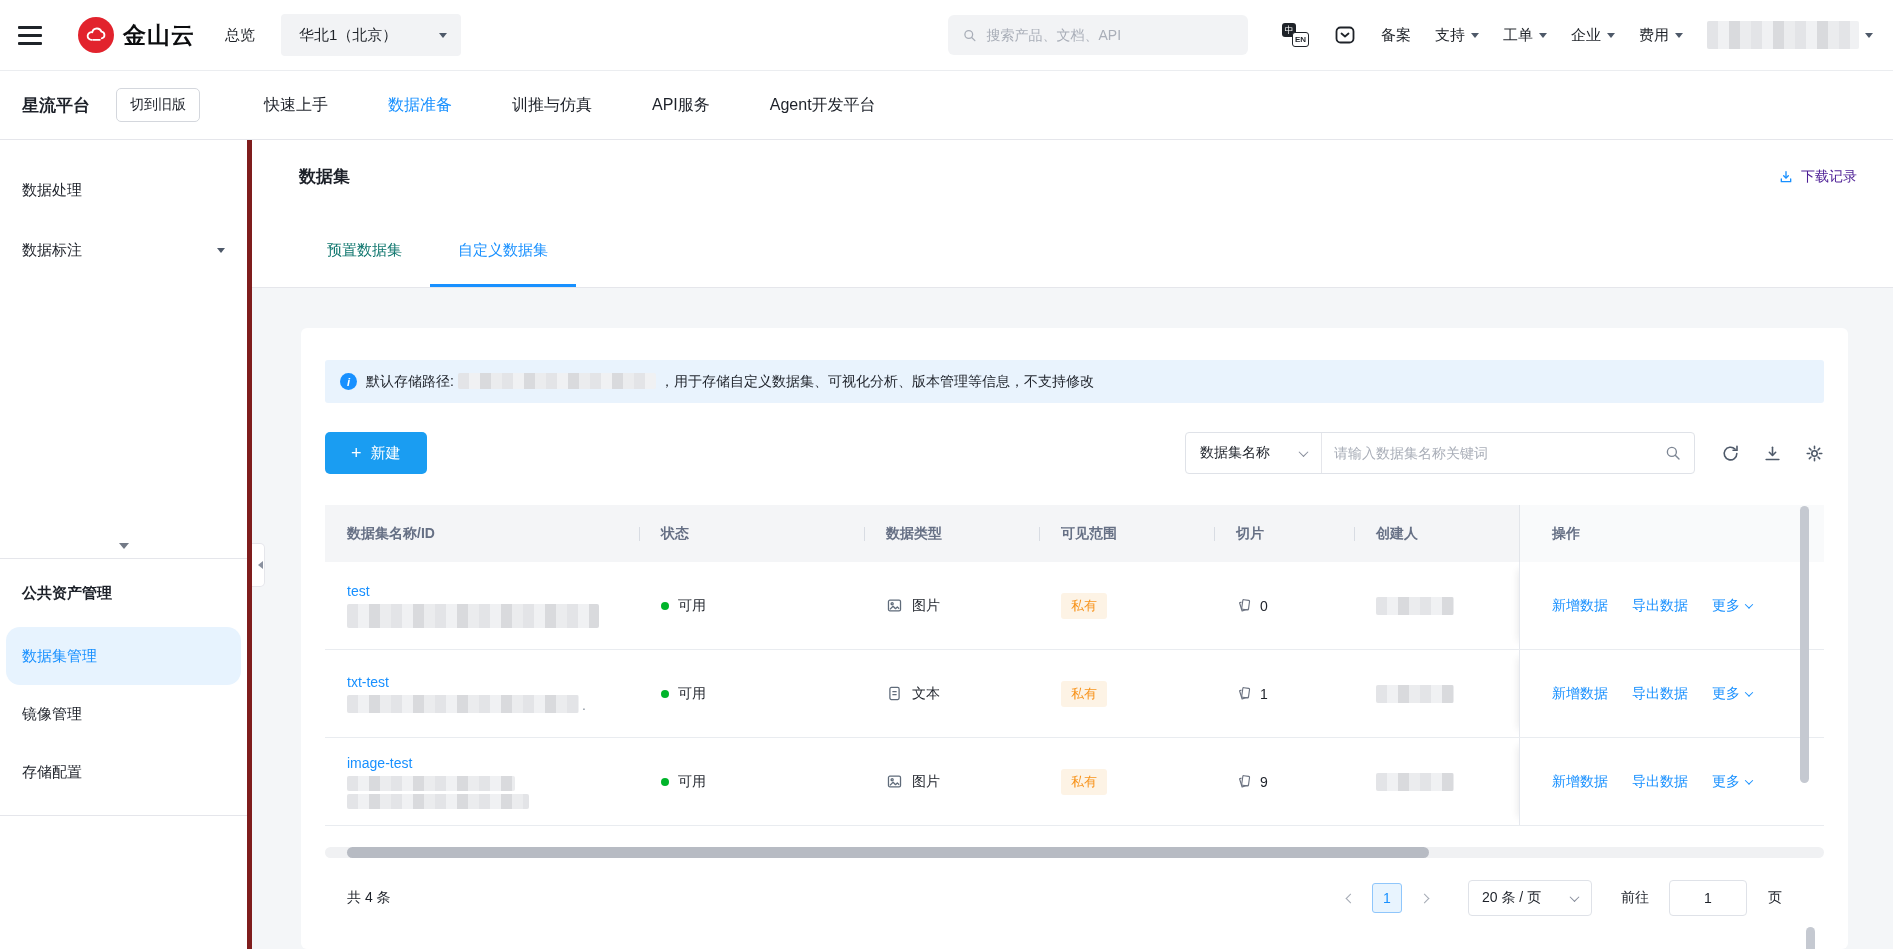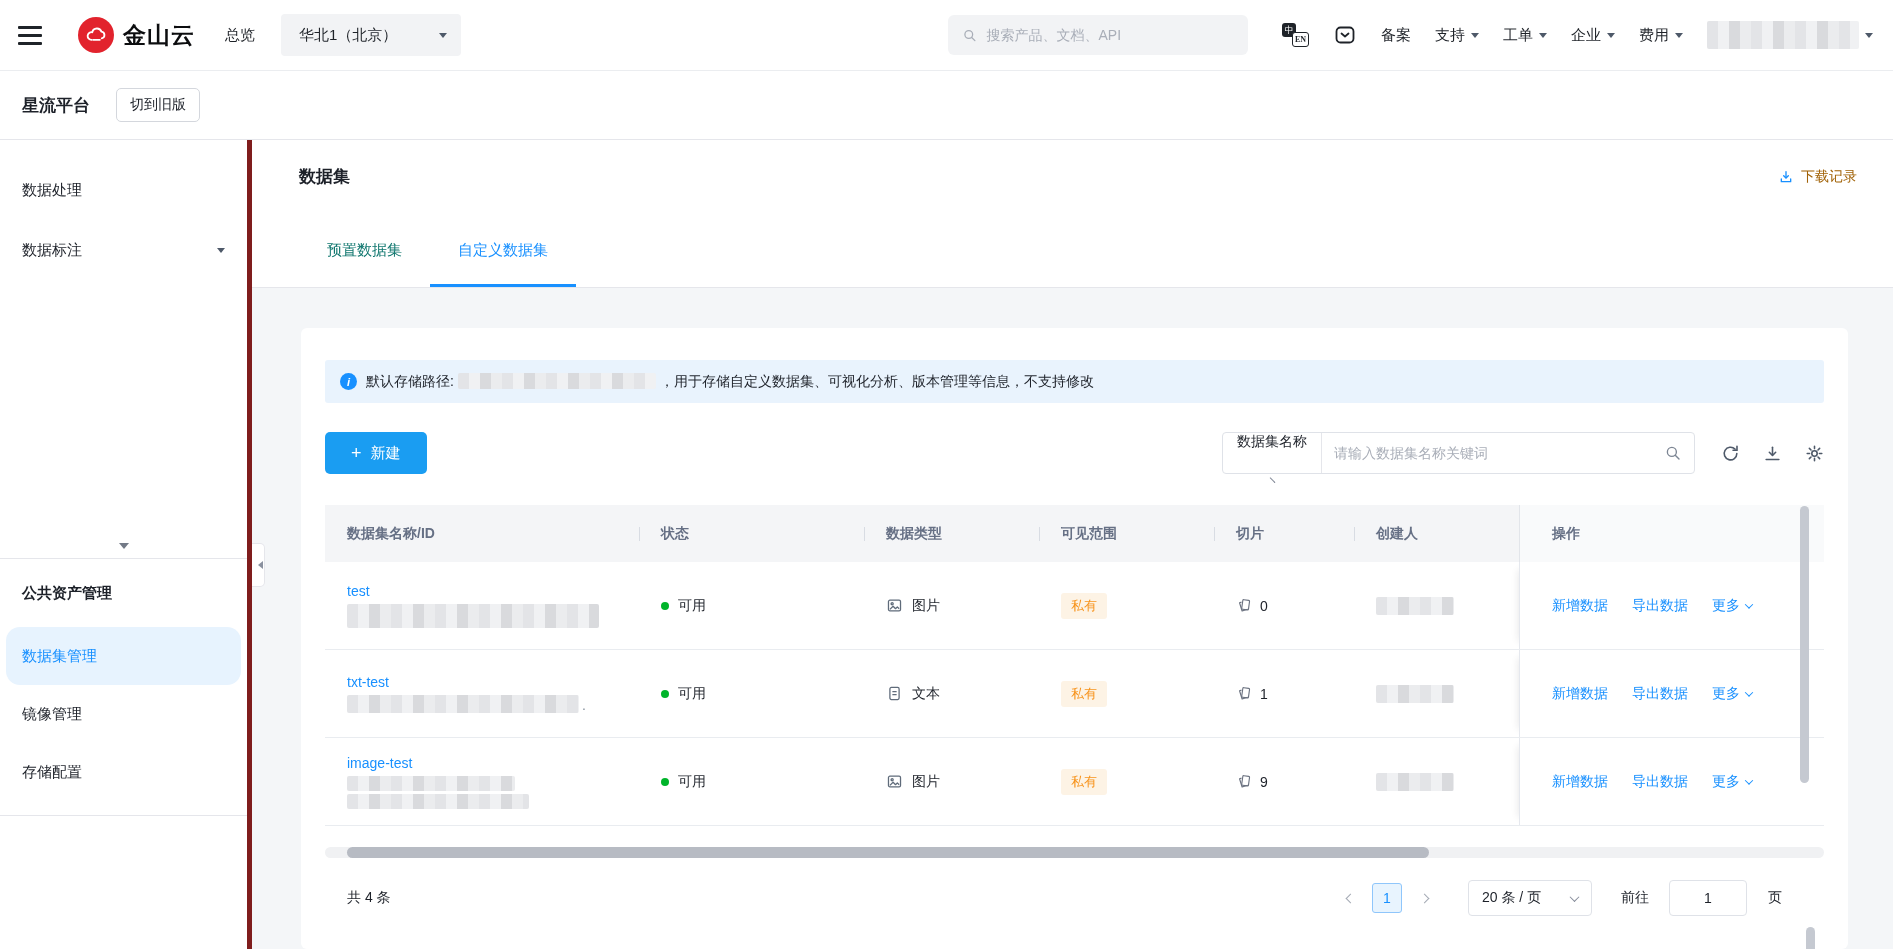--- a/index.html
+++ b/index.html
@@ -26,21 +26,21 @@
   .searchbox input { border:none; outline:none; background:transparent; font-size:14px;
     color:#1d2129; width:100%; font-family:inherit; }
   .searchbox input::placeholder { color:#a9aeb8; }
   .tb-right { display:flex; align-items:center; gap:24px; font-size:15px; color:#1f2329; }
   .tb-menu { display:flex; align-items:center; gap:6px; cursor:pointer; }
   .lang-icon { position:relative; width:27px; height:24px; }
   .lang-zh { position:absolute; left:0; top:0; width:14px; height:14px; background:#1f2329;
     border-radius:3px; color:#fff; font-size:9px; display:flex; align-items:center; justify-content:center; }
   .lang-en { position:absolute; right:0; bottom:0; width:17px; height:15px; border:1.5px solid #1f2329;
     background:#fff; border-radius:3px; color:#1f2329; font-size:8px; font-weight:700;
-    display:flex; align-items:center; justify-content:center;font-family:Liberation Serif, serif; }
+    display:flex; align-items:center; justify-content:center; }
   .px { background-image:
       repeating-linear-gradient(90deg,#e3e4e7 0 11px,#f0f1f3 11px 22px,#d9dadd 22px 33px,#ebecee 33px 44px),
       repeating-linear-gradient(0deg,rgba(255,255,255,.5) 0 6px,rgba(0,0,0,.05) 6px 12px);
     border-radius:2px; }
   .account-blur { width:152px; height:28px; }
 
   
   .pnav { height:69px; border-bottom:1px solid #e5e6eb; display:flex; align-items:center;
     padding-left:22px; background:#fff; }
   .pnav-title { font-size:17px; font-weight:700; color:#1d2129; }
@@ -73,21 +73,21 @@
   .collapse-tab { position:absolute; left:252px; top:403px; width:13px; height:44px; background:#fff;
     border:1px solid #e5e6eb; border-left:none; border-radius:0 5px 5px 0; display:flex;
     align-items:center; justify-content:center; z-index:6; cursor:pointer; }
   .tri-left { width:0; height:0; border:4px solid transparent; border-right:5px solid #8a919f; }
 
   
   .main { flex:1; min-width:0; background:#f4f6f8; display:flex; flex-direction:column; }
   .page-head { height:73px; background:#fff; display:flex; align-items:center;
     padding:0 36px 0 47px; }
   .page-title { font-size:17px; font-weight:700; color:#1d2129; }
-  .dl-link { margin-left:auto; display:flex; align-items:center; gap:7px; color:#a16207;
+  .dl-link { margin-left:auto; display:flex; align-items:center; gap:7px; color:#4c1d95;
     font-size:14px; cursor:pointer; }
   .tabs { height:75px; background:#fff; border-bottom:1px solid #e5e6eb; display:flex;
     padding-left:47px; }
   .tab { padding:0 28px; display:flex; align-items:center; font-size:15px; color:#0f766e;
     position:relative; cursor:pointer; }
   .tab.active { color:#1890ff; }
   .tab.active::after { content:''; position:absolute; left:0; right:0; bottom:0; height:3px; background:#1890ff; }
 
   .content { flex:1; padding:40px 45px 0 49px; }
   .card { background:#fff; border-radius:6px; height:621px; padding:32px 24px 0; position:relative; }
@@ -100,21 +100,21 @@
   .banner-blur { display:inline-block; width:198px; height:16px; vertical-align:-3px; margin:0 4px; }
 
   .toolbar { margin-top:28px; display:flex; align-items:center; height:44px; }
   .btn-new { height:42px; padding:0 26px; background:#1a9df2; border:none; border-radius:5px;
     color:#fff; font-size:15px; display:flex; align-items:center; gap:9px; cursor:pointer;
     font-family:inherit; }
   .plus { font-size:18px; font-weight:400; line-height:1; }
   .filter-group { margin-left:auto; height:42px; border:1px solid #dfe2e8; border-radius:4px;
     display:flex; align-items:center; background:#fff; }
   .filter-select { height:100%; padding:0 14px; display:flex; align-items:center; gap:30px;
-    border-right:1px solid #e5e6eb; font-size:14px; color:#1d2129; cursor:pointer;flex-direction:column; }
+    border-right:1px solid #e5e6eb; font-size:14px; color:#1d2129; cursor:pointer; }
   .chev { display:inline-block; width:7px; height:7px; border-right:1.6px solid #868c9a;
     border-bottom:1.6px solid #868c9a; transform:rotate(45deg) translate(-1px,-1px); }
   .filter-input { width:330px; height:100%; border:none; outline:none; padding:0 12px;
     font-size:14px; font-family:inherit; color:#1d2129; background:transparent; }
   .filter-input::placeholder { color:#a9aeb8; }
   .filter-search-btn { width:42px; height:100%; display:flex; align-items:center;
     justify-content:center; cursor:pointer; }
   .tool-icons { display:flex; align-items:center; gap:23px; margin-left:26px; }
   .tool-icons svg { cursor:pointer; display:block; }
 
@@ -234,20 +234,27 @@
     <span class="tb-menu">
       <span class="px account-blur"></span>
       <span class="caret"></span>
     </span>
   </div>
 </header>
 
 <nav class="pnav">
   <span class="pnav-title">星流平台</span>
   <button class="switch-old">切到旧版</button>
+  <div class="pnav-items">
+    <span class="pnav-item">快速上手</span>
+    <span class="pnav-item active">数据准备</span>
+    <span class="pnav-item">训推与仿真</span>
+    <span class="pnav-item">API服务</span>
+    <span class="pnav-item">Agent开发平台</span>
+  </div>
 </nav>
 
 <div class="page-body">
 
   <aside class="sidebar">
     <div class="sb-top">
       <div class="sb-item">
         <span>数据处理</span>
       </div>
       <div class="sb-item">

